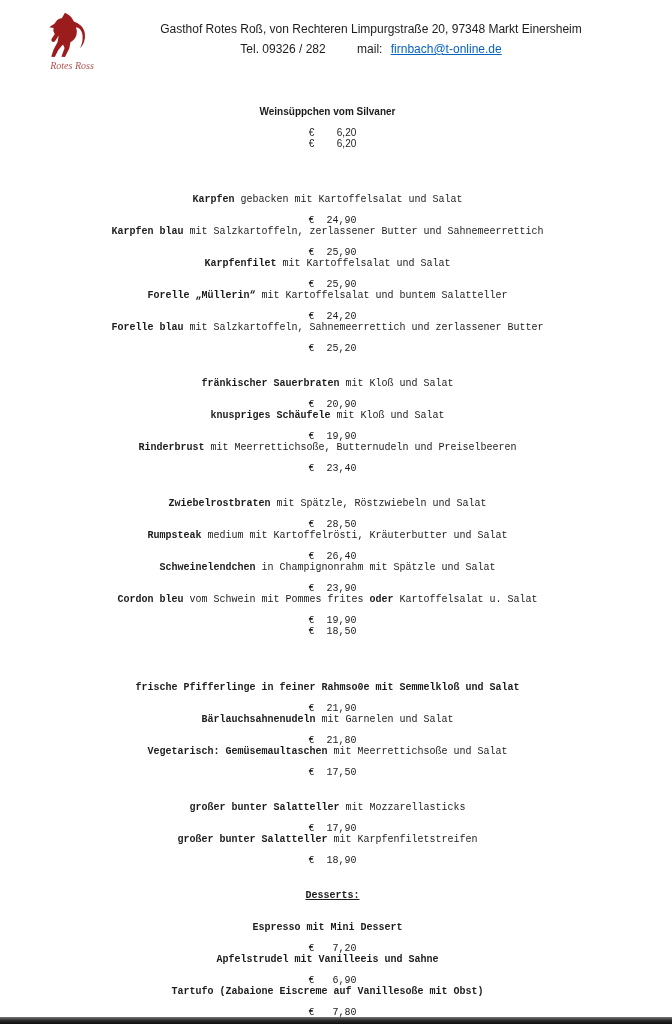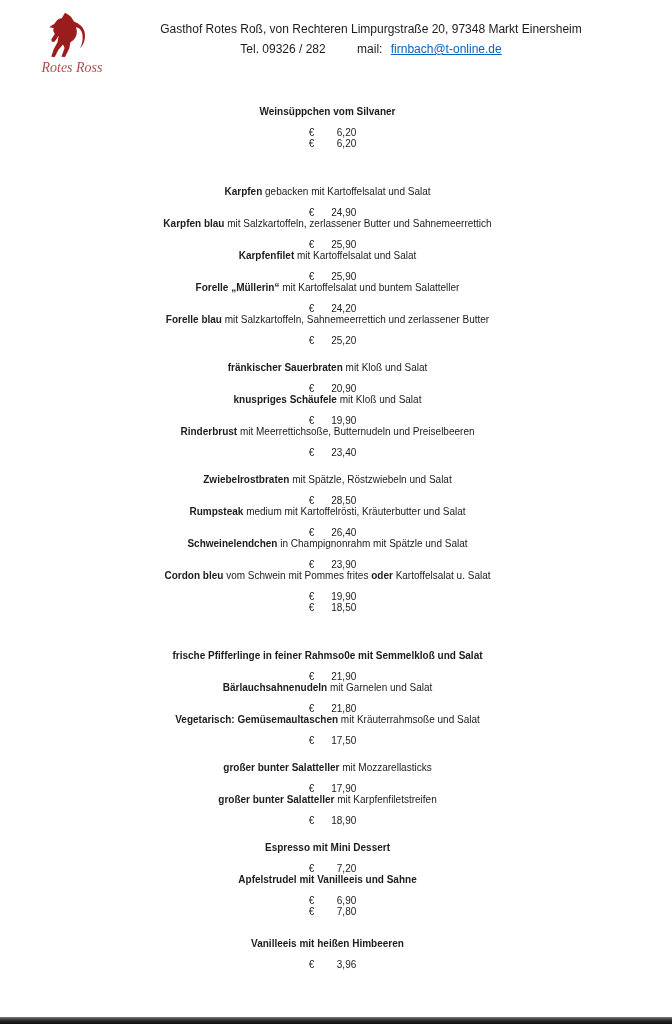--- a/index.html
+++ b/index.html
@@ -23,21 +23,21 @@
   
   .header{position:relative;height:100px;}
   .logo{
     position:absolute;left:30px;top:12px;width:84px;
     text-align:center;
   }
   .logo svg{width:52px;height:47px;display:block;margin:0 auto;}
   .logo-caption{
     font-family:"Liberation Serif","DejaVu Serif",serif;
     font-style:italic;
-    font-size:14px;
+    font-size:10px;
     color:var(--logo-red);
     opacity:.8;
     margin-top:1px;
     white-space:nowrap;
   }
   .header-text{
     margin-left:70px;
     text-align:center;
     padding-top:19px;
     font-size:12px;
@@ -50,21 +50,21 @@
     color:var(--link);
     text-decoration:underline;
     cursor:pointer;
     margin-left:5px;
   }
   
   .menu{
     margin-top:6px;
     padding:0 27px 0 20px;
   }
-  .section + .section{margin-top:16px;}
+  .section + .section{margin-top:24px;font-family:Liberation Mono, monospace;}
   .row{
     height:32px;
     display:flex;
     justify-content:space-between;
     align-items:center;
     font-size:10px;
     flex-direction:column;
   }
   .dish{flex:1 1 auto;padding-right:10px;white-space:nowrap;}
   .dish .seg-b{font-weight:700;}
@@ -224,21 +224,21 @@
           </span>
         </div>
         <div class="row">
           <span class="dish"><span class="seg-b">Bärlauchsahnenudeln</span><span class="seg-r"> mit Garnelen und Salat</span></span>
           <span class="price">
             <span class="cur">€</span>
             <span class="amt">21,80</span>
           </span>
         </div>
         <div class="row">
-          <span class="dish"><span class="seg-b">Vegetarisch: Gemüsemaultaschen</span><span class="seg-r"> mit Kräuterrahmsoße und Salat</span></span>
+          <span class="dish"><span class="seg-b">Vegetarisch: Gemüsemaultaschen</span><span class="seg-r"> mit Meerrettichsoße und Salat</span></span>
           <span class="price">
             <span class="cur">€</span>
             <span class="amt">17,50</span>
           </span>
         </div>
       </section>
       <section class="section">
         <div class="row">
           <span class="dish"><span class="seg-b">großer bunter Salatteller</span><span class="seg-r"> mit Mozzarellasticks</span></span>
           <span class="price">
@@ -249,34 +249,38 @@
         <div class="row">
           <span class="dish"><span class="seg-b">großer bunter Salatteller</span><span class="seg-r"> mit Karpfenfiletstreifen</span></span>
           <span class="price">
             <span class="cur">€</span>
             <span class="amt">18,90</span>
           </span>
         </div>
       </section>
       <section class="section">
         <div class="row">
+          <span class="section-heading">Desserts:</span>
+        </div>
+        <div class="row">
           <span class="dish"><span class="seg-b">Espresso mit Mini Dessert</span></span>
           <span class="price">
             <span class="cur">€</span>
             <span class="amt">7,20</span>
           </span>
         </div>
         <div class="row">
           <span class="dish"><span class="seg-b">Apfelstrudel mit Vanilleeis und Sahne</span></span>
           <span class="price">
             <span class="cur">€</span>
             <span class="amt">6,90</span>
           </span>
         </div>
         <div class="row">
+          <span class="dish"><span class="seg-b">Tartufo (Zabaione Eiscreme auf Vanillesoße mit Obst)</span></span>
           <span class="price">
             <span class="cur">€</span>
             <span class="amt">7,80</span>
           </span>
         </div>
         <div class="row">
           <span class="dish"><span class="seg-b">Vanilleeis mit heißen Himbeeren</span></span>
           <span class="price">
             <span class="cur">€</span>
             <span class="amt">3,96</span>

